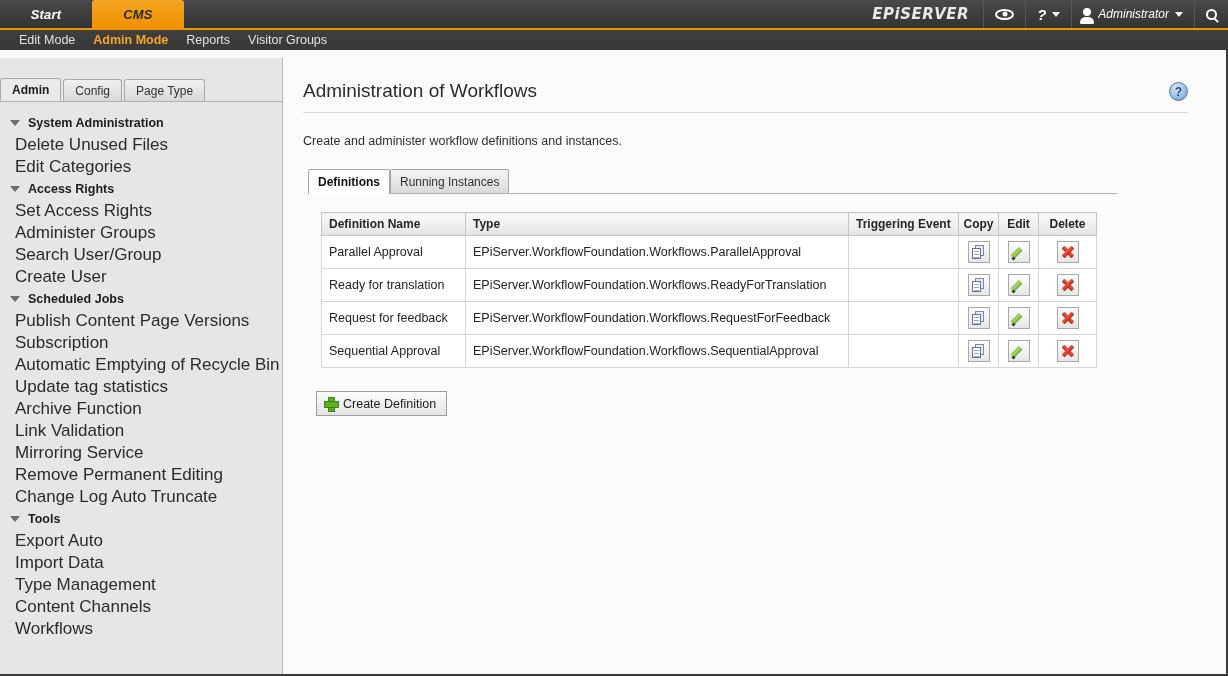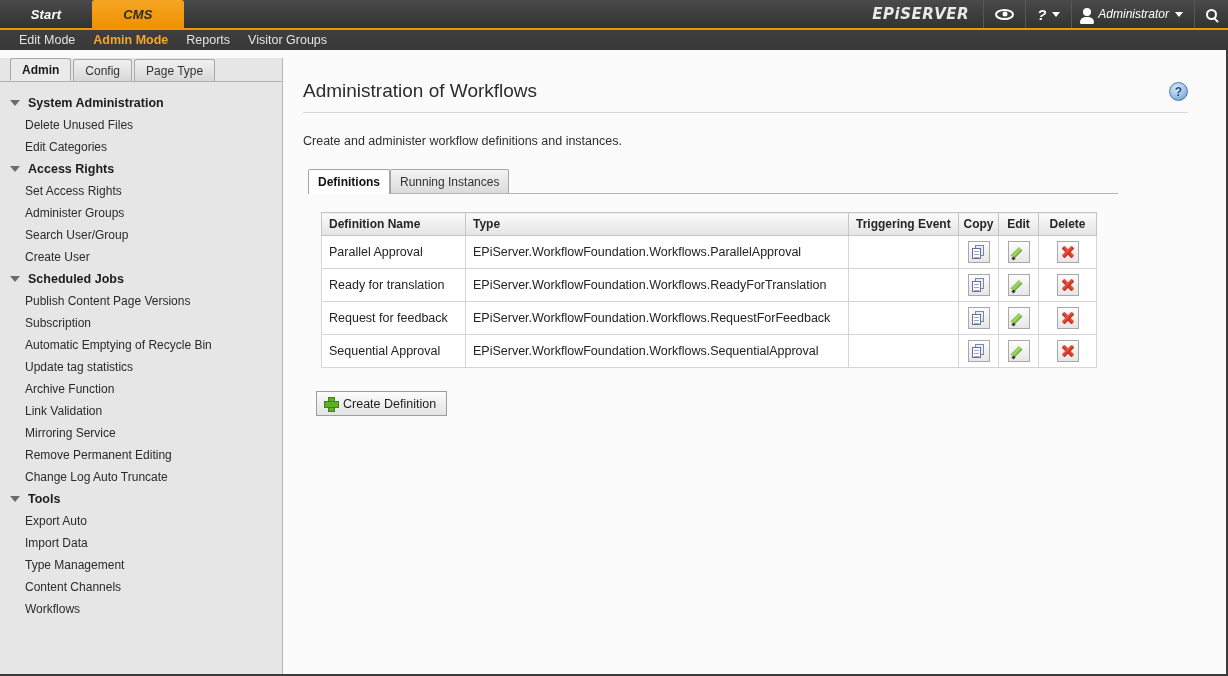--- a/index.html
+++ b/index.html
@@ -155,22 +155,21 @@
     left: 0; top: 58px;
     width: 283px;
     height: 616px;
     background: #e6e6e6;
     border-right: 1px solid #b9b9b9;
     overflow: hidden;
   }
   .ptabs {
     display: flex;
     align-items: flex-end;
-    height: 24px;
-    padding-left: 10px;
+    height: 44px;
     background: #e6e6e6;
     border-bottom: 1px solid #b0b0b0;
   }
   .ptab {
     height: 22px;
     padding: 0 11px;
     display: flex;
     align-items: center;
     font-size: 12px;
     color: #333;
@@ -206,22 +205,22 @@
     cursor: pointer;
   }
   .tri {
     width: 0; height: 0;
     border-left: 5px solid transparent;
     border-right: 5px solid transparent;
     border-top: 6px solid #6c6c6c;
     margin-right: 8px;
   }
   .nav-link {
-    padding: 2px 0 2px 25px;
-    font-size: 12px;
+    padding: 2px 0 2px 15px;
+    font-size: 17px;
     color: #2b2b2b;
     cursor: pointer;
     line-height: 18px;
   }
 
   .splitter {
     position: absolute;
     left: 283px; top: 58px;
     width: 10px; height: 616px;
     background: linear-gradient(to right, #f4f4f4 0%, #ffffff 40%, #f0f0f0 100%);

